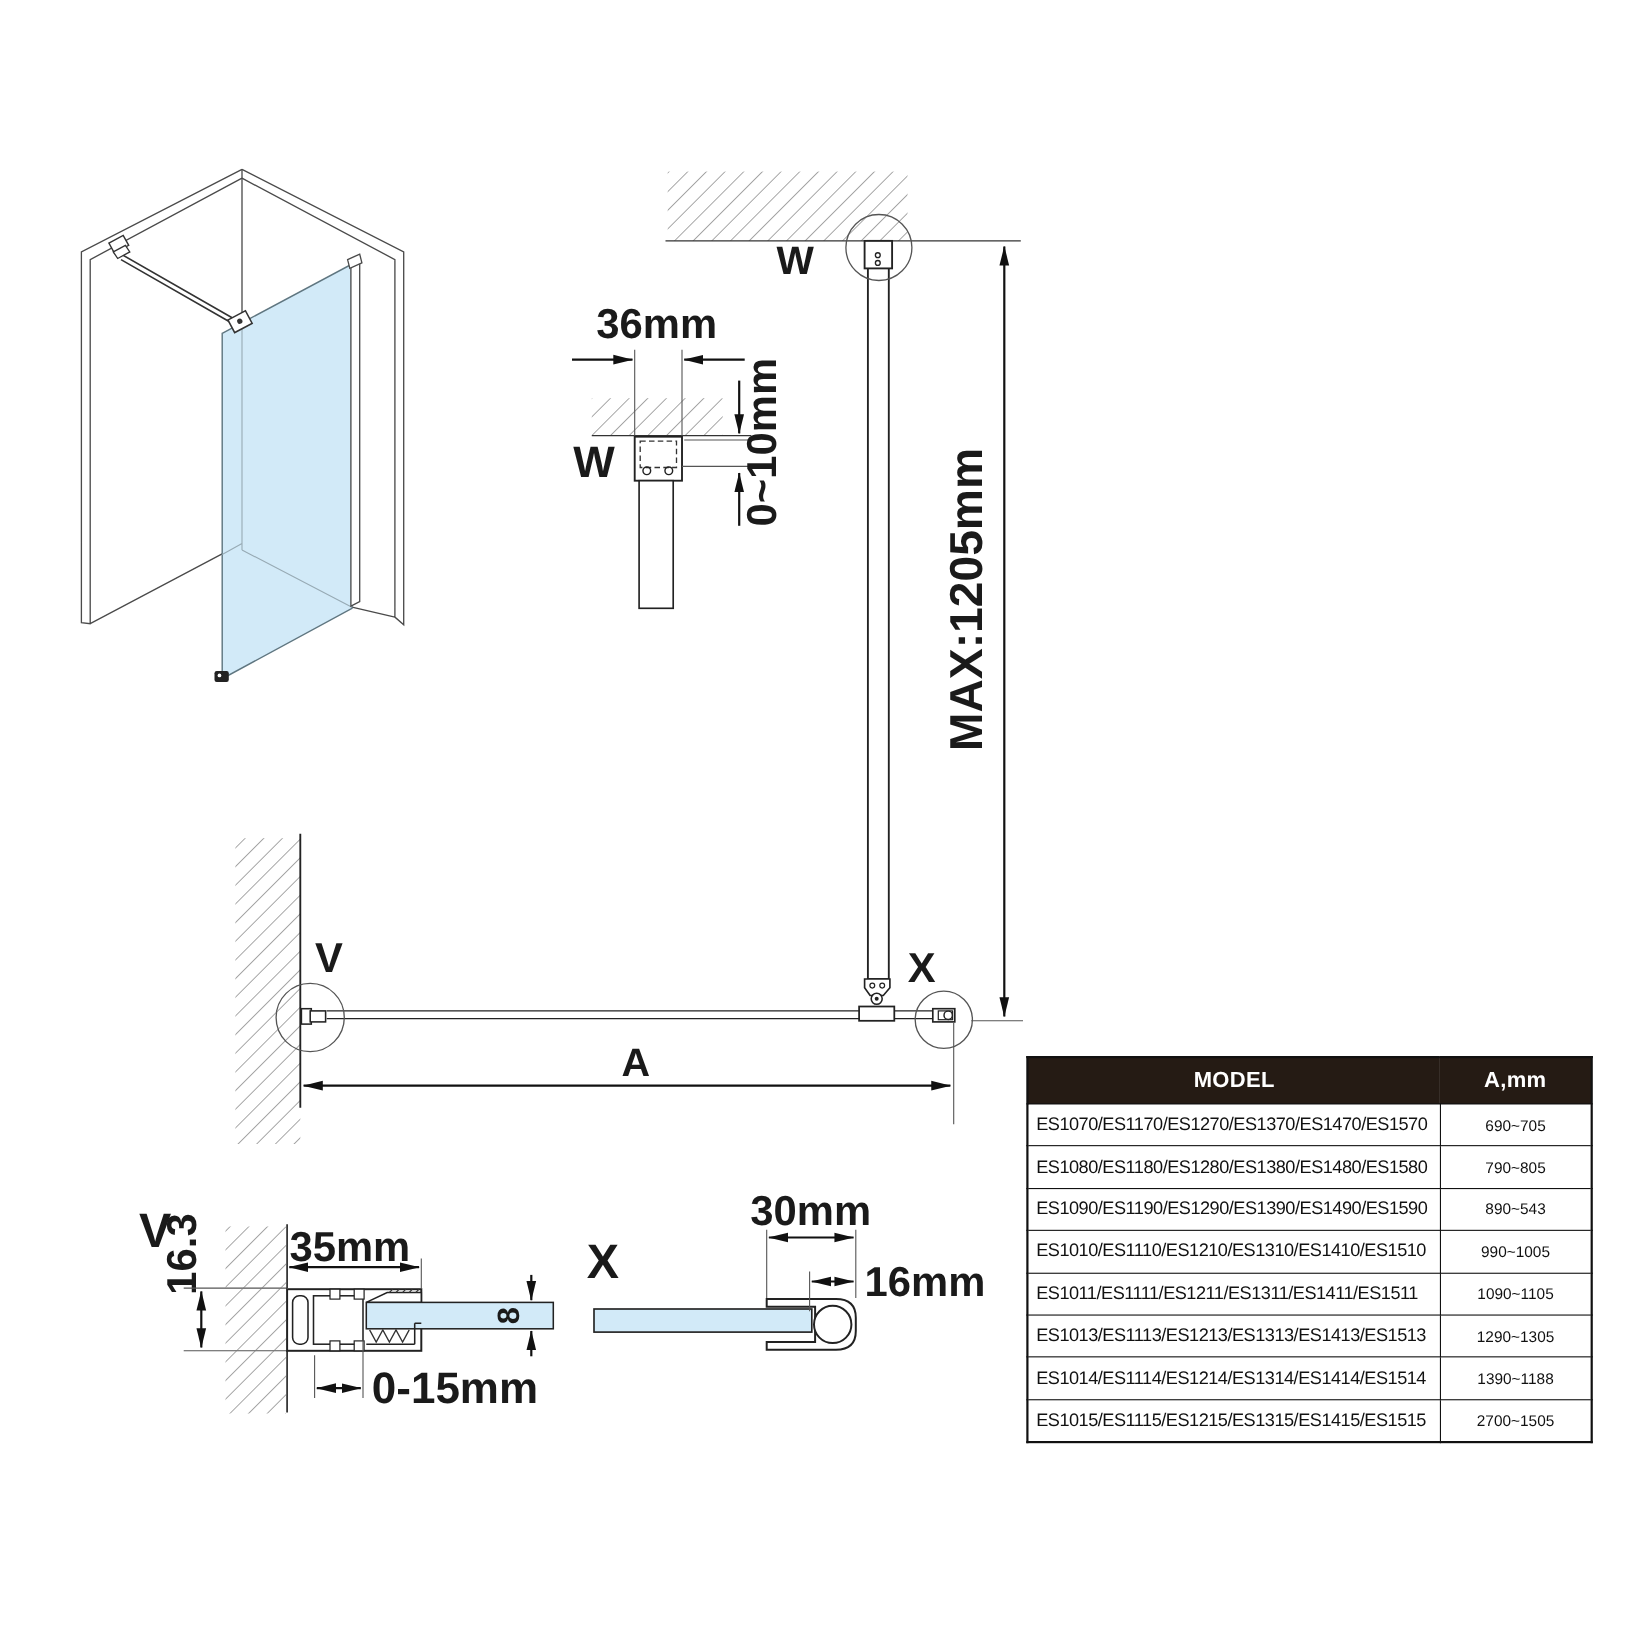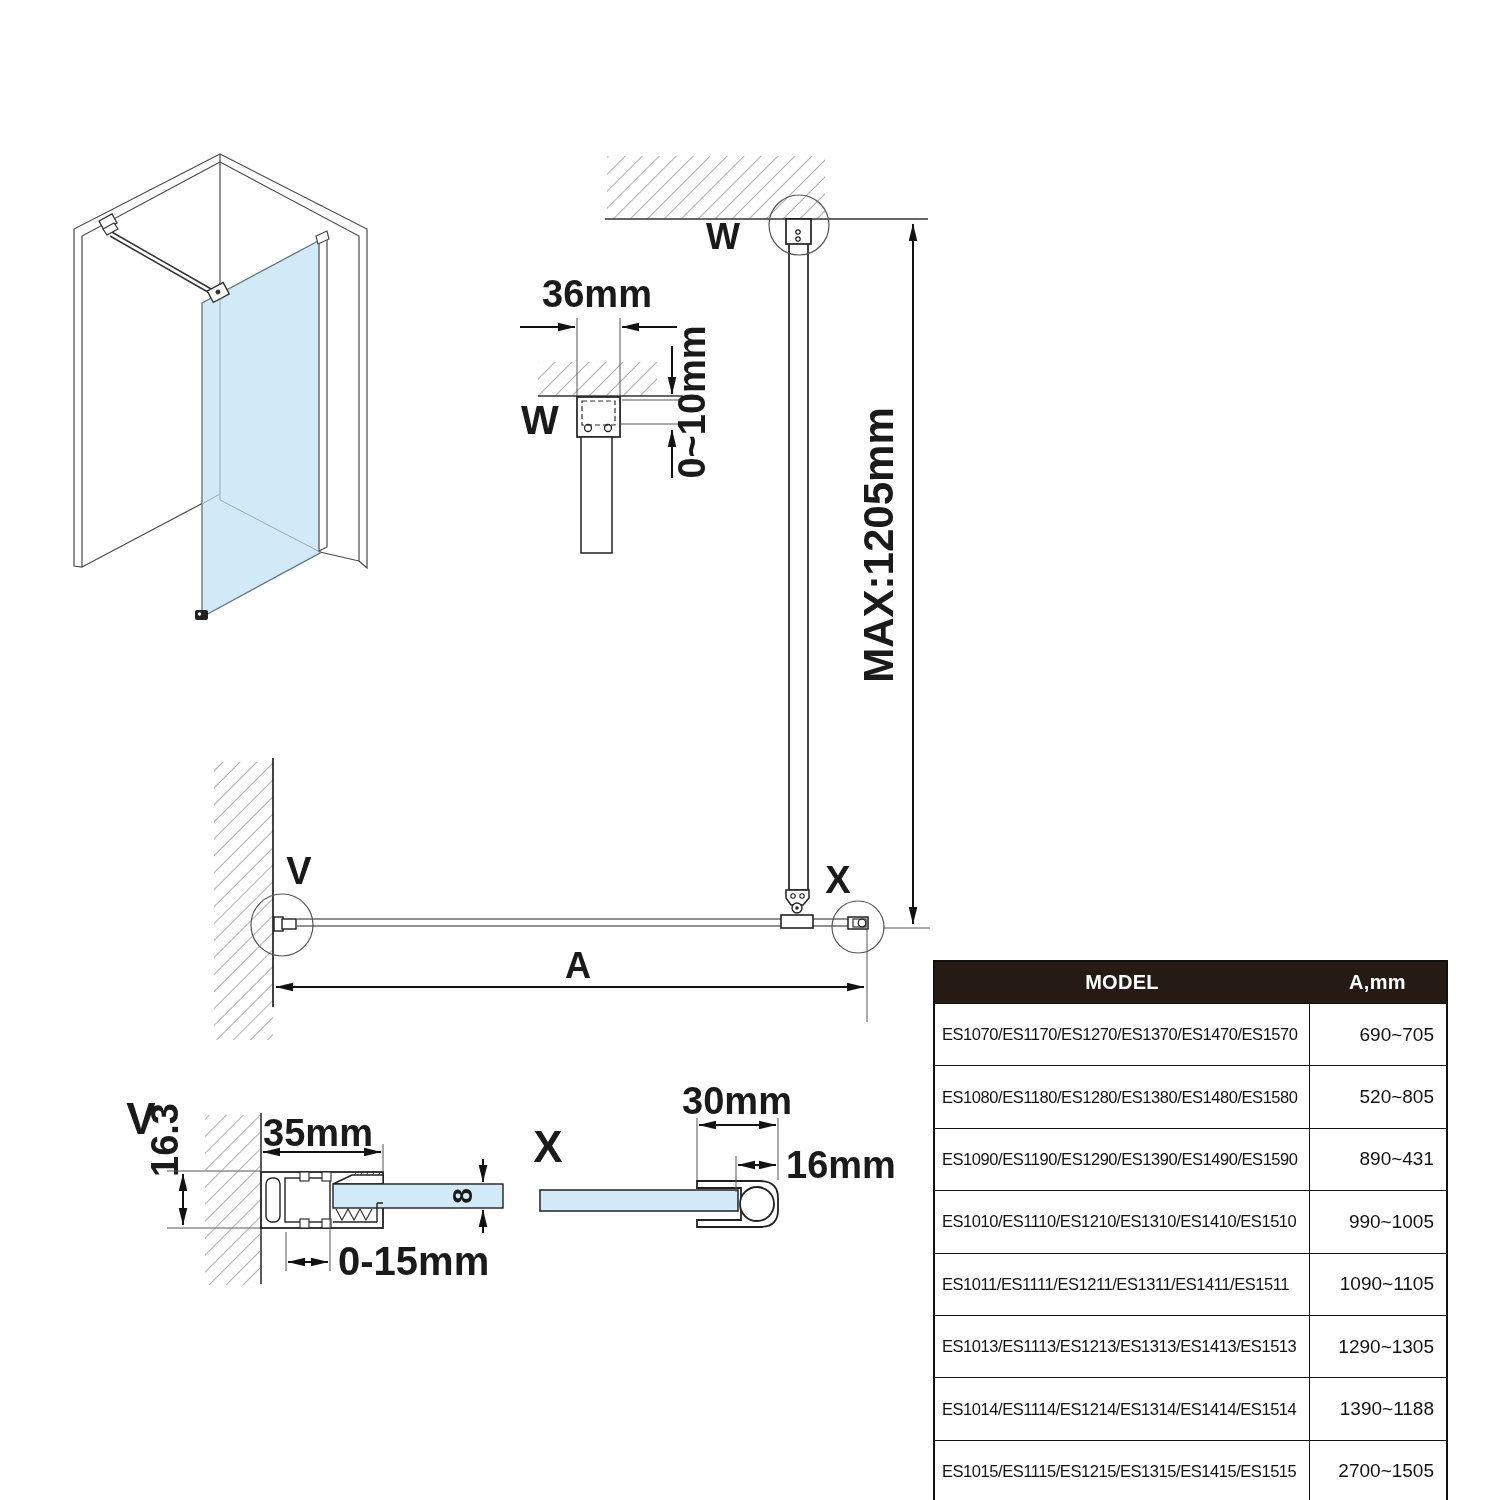--- a/index.html
+++ b/index.html
@@ -31,21 +31,21 @@
     text-align:center;vertical-align:middle;letter-spacing:.3px;
   }
   .spec-table tbody td{
     border:1.6px solid var(--tbl-border);
     height:37.4px;vertical-align:middle;background:#fff;
   }
   .spec-table td.model-cell{
     font-size:16.5px;letter-spacing:-0.45px;white-space:nowrap;
     padding:0 2px 0 7px;overflow:hidden;text-align:left;
   }
-  .spec-table td.amm-cell{font-size:19px;text-align:right;padding:12px;}
+  .spec-table td.amm-cell{font-size:14px;text-align:center;padding:0;}
 </style>
 </head>
 <body>
 
 <div class="canvas">
 
 <svg width="1500" height="1500" viewBox="0 0 1500 1500">
   <defs>
     <marker id="ah" viewBox="0 0 16 10" refX="15.5" refY="5" markerWidth="18" markerHeight="12" orient="auto-start-reverse" markerUnits="userSpaceOnUse">
       <path d="M16,5 L0,1.1 L0,8.9 Z" fill="#111"></path>
@@ -212,25 +212,25 @@
         </tr>
       </thead>
       <tbody>
 
       <tr>
           <td class="model-cell">ES1070/ES1170/ES1270/ES1370/ES1470/ES1570</td>
           <td class="amm-cell">690~705</td>
         </tr>
           <tr>
           <td class="model-cell">ES1080/ES1180/ES1280/ES1380/ES1480/ES1580</td>
-          <td class="amm-cell">520~805</td>
+          <td class="amm-cell">790~805</td>
         </tr>
           <tr>
           <td class="model-cell">ES1090/ES1190/ES1290/ES1390/ES1490/ES1590</td>
-          <td class="amm-cell">890~431</td>
+          <td class="amm-cell">890~543</td>
         </tr>
           <tr>
           <td class="model-cell">ES1010/ES1110/ES1210/ES1310/ES1410/ES1510</td>
           <td class="amm-cell">990~1005</td>
         </tr>
           <tr>
           <td class="model-cell">ES1011/ES1111/ES1211/ES1311/ES1411/ES1511</td>
           <td class="amm-cell">1090~1105</td>
         </tr>
           <tr>

